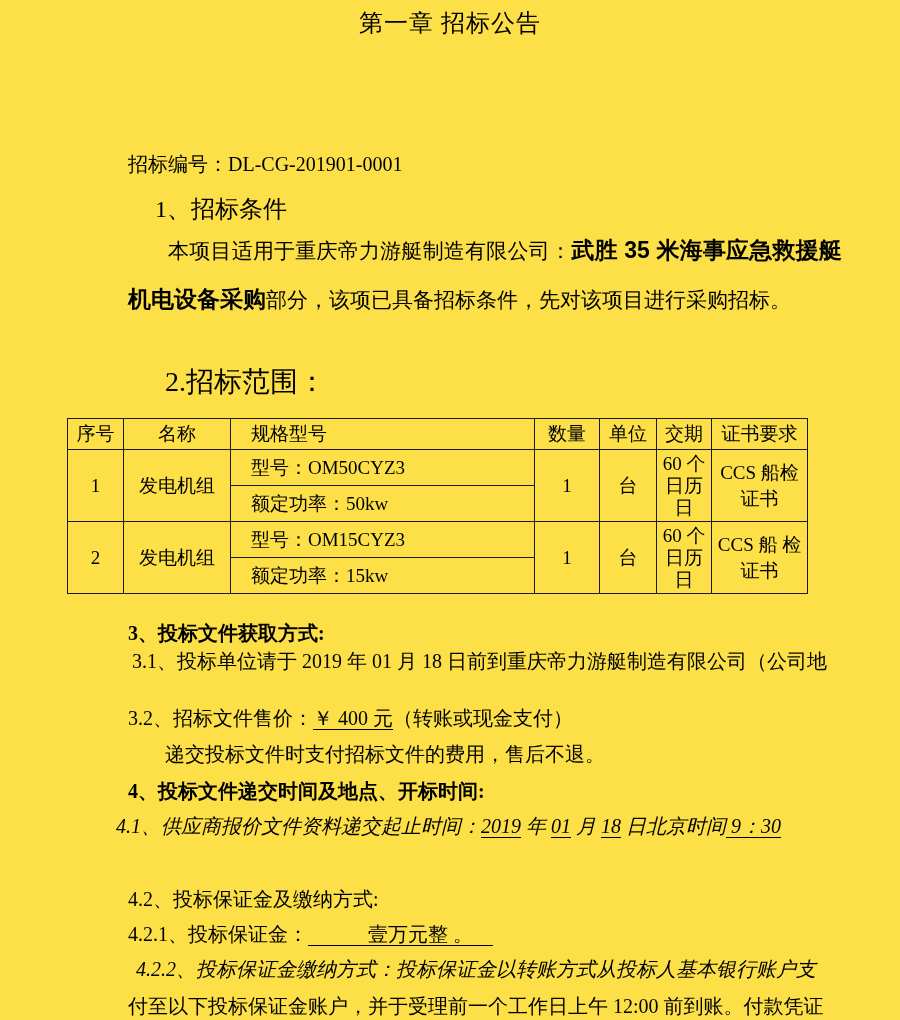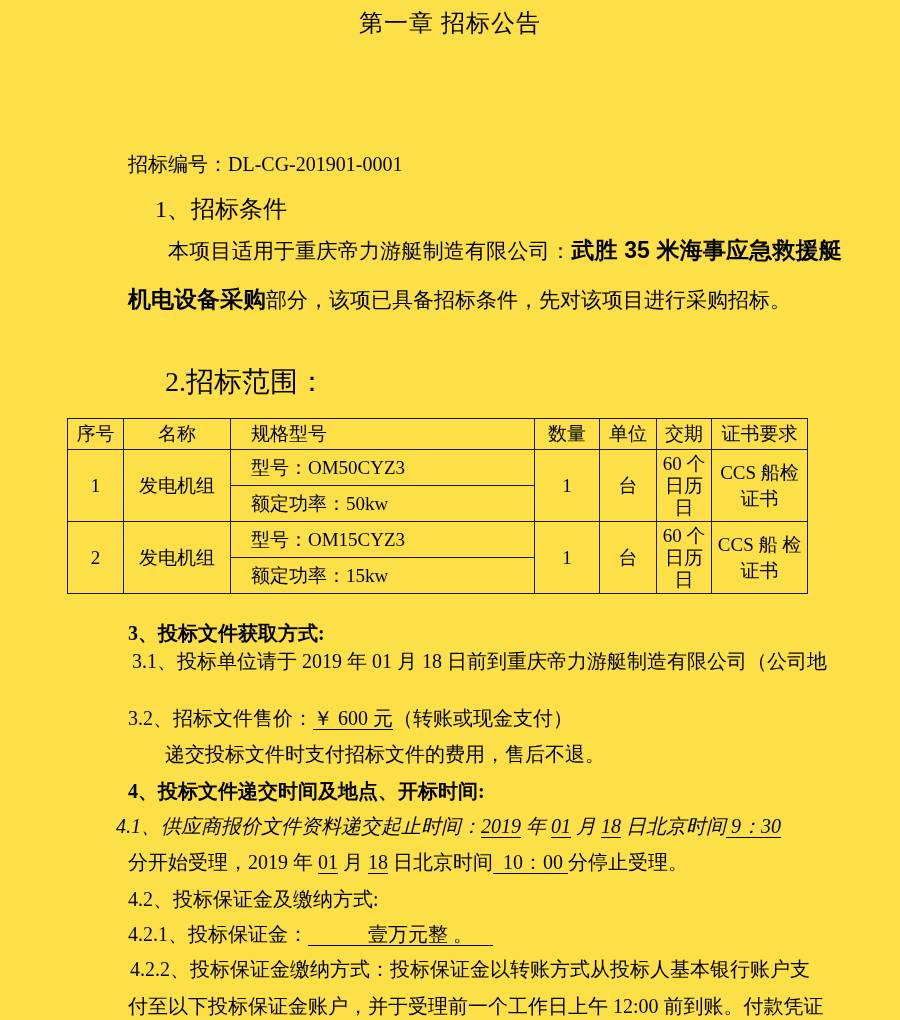--- a/index.html
+++ b/index.html
@@ -145,36 +145,33 @@
       <td class="spec">额定功率：15kw</td>
     </tr>
   </tbody>
     </table>
 
   <div class="abs s-heading-bold" style="top:620px;left:128px;">3、投标文件获取方式:</div>
 
   <div class="abs bodyline" style="top:648px;left:132px;width:716px;">3.1、投标单位请于 2019 年 01 月 18 日前到重庆帝力游艇制造有限公司（公司地</div>
 
   <div class="abs bodyline" style="top:705px;left:128px;">
-    <span>3.2、招标文件售价：</span><span class="u pre">￥ 600 元</span><span>（转账或现金支付）</span>
+    <span>3.2、招标文件售价：</span><span class="u pre">￥ 400 元</span><span>（转账或现金支付）</span>
   </div>
 
   <div class="abs bodyline" style="top:741px;left:165px;">递交投标文件时支付招标文件的费用，售后不退。</div>
 
   <div class="abs s-heading-bold" style="top:778px;left:128px;">4、投标文件递交时间及地点、开标时间:</div>
 
   <div class="abs bodyline" style="top:813px;left:116px;width:716px;font-style:italic;">
     <span>4.1、供应商报价文件资料递交起止时间：</span><span class="u">2019</span><span class="pre"> 年 </span><span class="u">01</span><span class="pre"> 月 </span><span class="u">18</span><span> 日北京时间</span><span class="u pre"> 9：30</span>
   </div>
-  <div class="abs bodyline" style="top:849px;left:128px;width:716px;">
-    <span class="pre">分开始受理，2019 年 </span><span class="u">01</span><span class="pre"> 月 </span><span class="u">18</span><span> 日北京时间</span><span class="u pre">  10：00 </span><span>分停止受理。</span>
-  </div>
 
   <div class="abs bodyline" style="top:886px;left:128px;">4.2、投标保证金及缴纳方式:</div>
 
   <div class="abs bodyline" style="top:921px;left:128px;">
     <span>4.2.1、投标保证金：</span><span class="u-wrap"><span>　　　</span><span>壹万元整 。</span><span>　</span></span>
   </div>
 
-  <div class="abs bodyline" style="top:956px;left:130px;width:716px;">4.2.2、投标保证金缴纳方式：投标保证金以转账方式从投标人基本银行账户支</div>
+  <div class="abs bodyline" style="top:956px;left:136px;width:716px;font-style:italic;">4.2.2、投标保证金缴纳方式：投标保证金以转账方式从投标人基本银行账户支</div>
   <div class="abs bodyline" style="top:993px;left:128px;width:716px;">付至以下投标保证金账户，并于受理前一个工作日上午 12:00 前到账。付款凭证</div>
 
 </div>
 
 </body></html>

